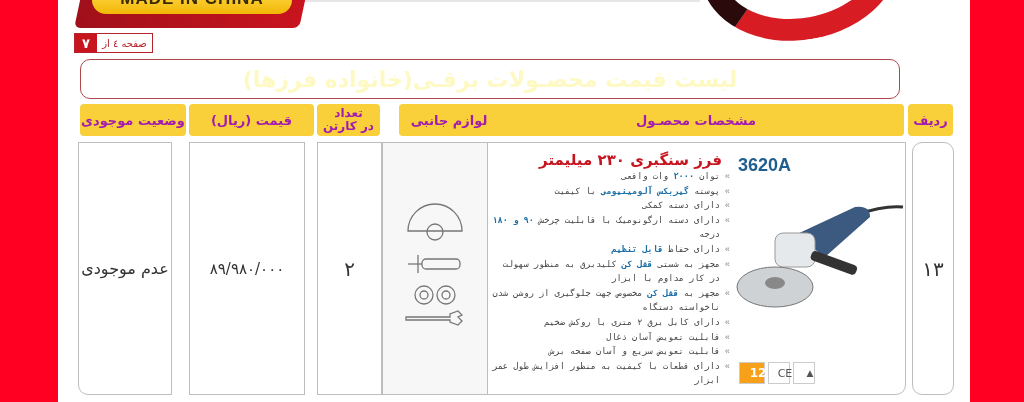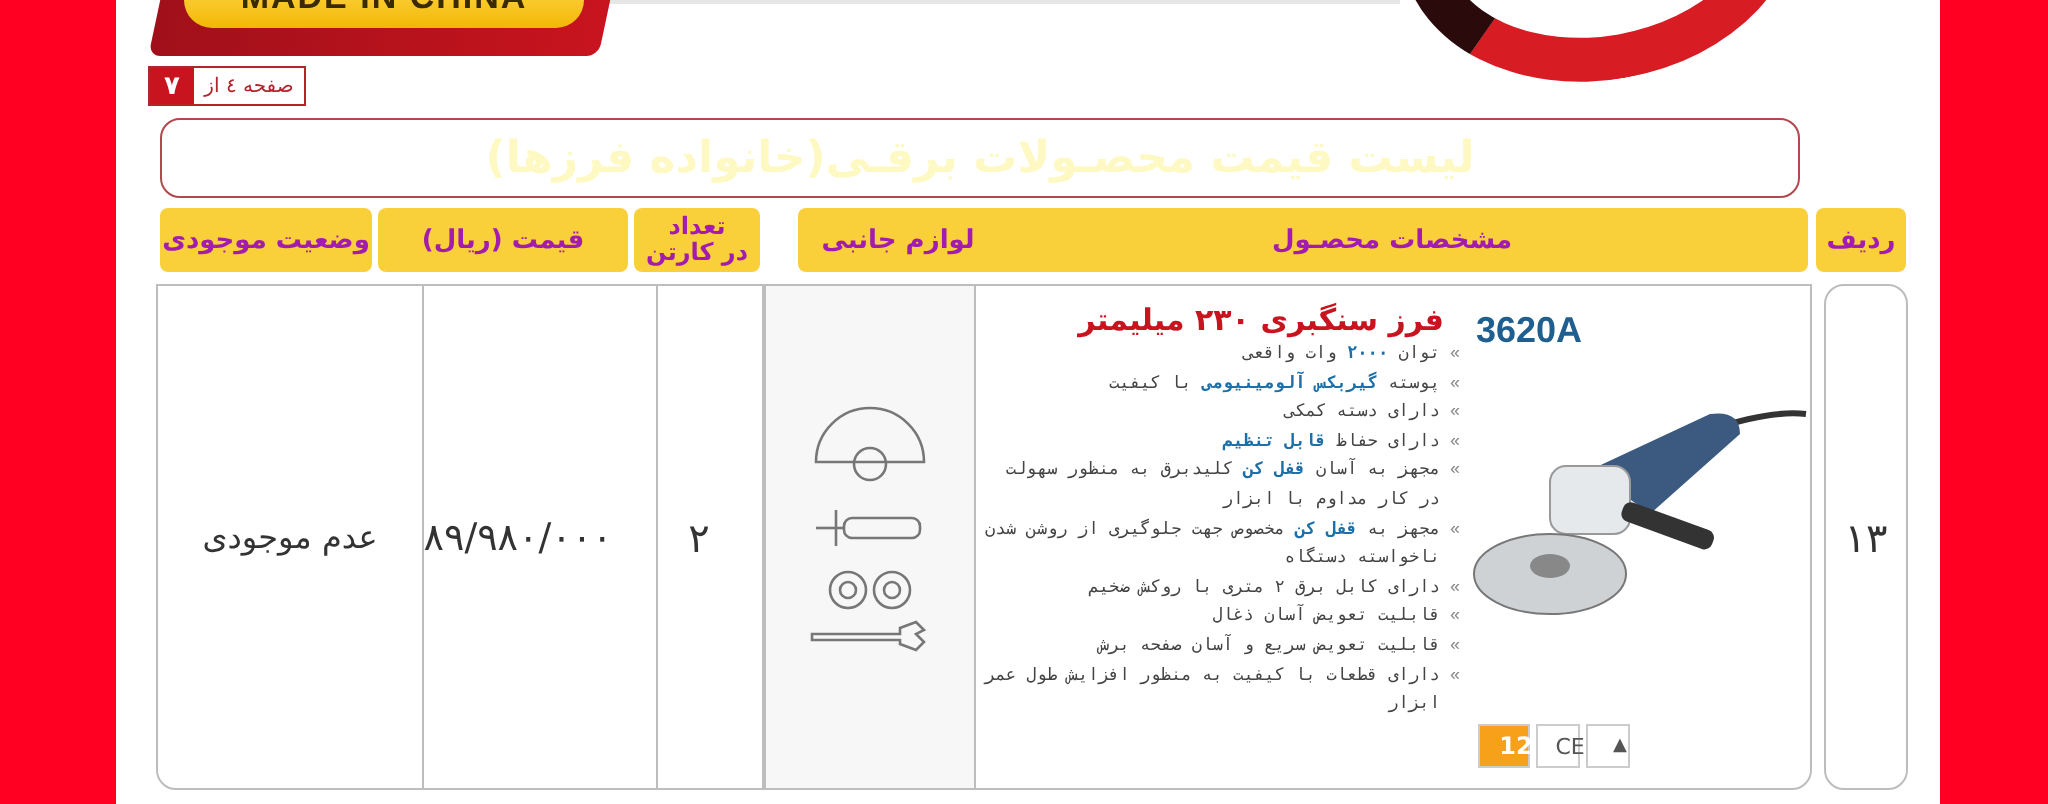--- a/index.html
+++ b/index.html
@@ -141,35 +141,36 @@
         <circle cx="46" cy="96" r="4"></circle>
     </g>
     <g stroke="#777" fill="none" stroke-width="1.3">
       <path d="M6 118 L50 118 L50 115 L58 112 L62 116 L58 118 L62 122 L58 126 L50 123 L50 121 L6 121 Z"></path>
     </g>
   </svg>
 </div>
 <div class="cell" style="left:317px;width:65px;font-size:20px;">
   <span>۲</span>
 </div>
-<div class="cell" style="left:189px;width:140px;font-size:19px;">
+<div class="cell" style="left:189px;width:116px;font-size:15px;">
   <span>۸۹/۹۸۰/۰۰۰</span>
 </div>
-<div class="cell rounded-left" style="left:78px;width:134px;font-size:16px;">
+<div class="cell rounded-left" style="left:78px;width:94px;font-size:16px;">
   <span>عدم موجودی</span>
 </div>
 
 <div class="specs">
   <div class="ptitle">فرز سنگبری ۲۳۰ میلیمتر</div>
   <ul id="feat-list">
       <li><span>توان </span><span class="hl">۲۰۰۰</span><span> وات واقعی</span></li>
       <li><span>پوسته </span><span class="hl">گیربکس آلومینیومی</span><span> با کیفیت</span></li>
       <li><span>دارای دسته کمکی</span></li>
+      <li><span>دارای دسته ارگونومیک با قابلیت چرخش </span><span class="hl">۹۰ و ۱۸۰</span><span> درجه</span></li>
       <li><span>دارای حفاظ </span><span class="hl">قابل تنظیم</span></li>
-      <li><span>مجهز به آسان </span><span class="hl">قفل کن</span><span> کلیدبرق به منظور سهولت در کار مداوم با ابزار</span></li>
+      <li><span>مجهز به شستی </span><span class="hl">قفل کن</span><span> کلیدبرق به منظور سهولت در کار مداوم با ابزار</span></li>
       <li><span>مجهز به </span><span class="hl">قفل کن</span><span> مخصوص جهت جلوگیری از روشن شدن ناخواسته دستگاه</span></li>
       <li><span>دارای کابل برق ۲ متری با روکش ضخیم</span></li>
       <li><span>قابلیت تعویض آسان ذغال</span></li>
       <li><span>قابلیت تعویض سریع و آسان صفحه برش</span></li>
       <li><span>دارای قطعات با کیفیت به منظور افزایش طول عمر ابزار</span></li>
     </ul>
 </div>
 
 <div class="model">3620A</div>
 

